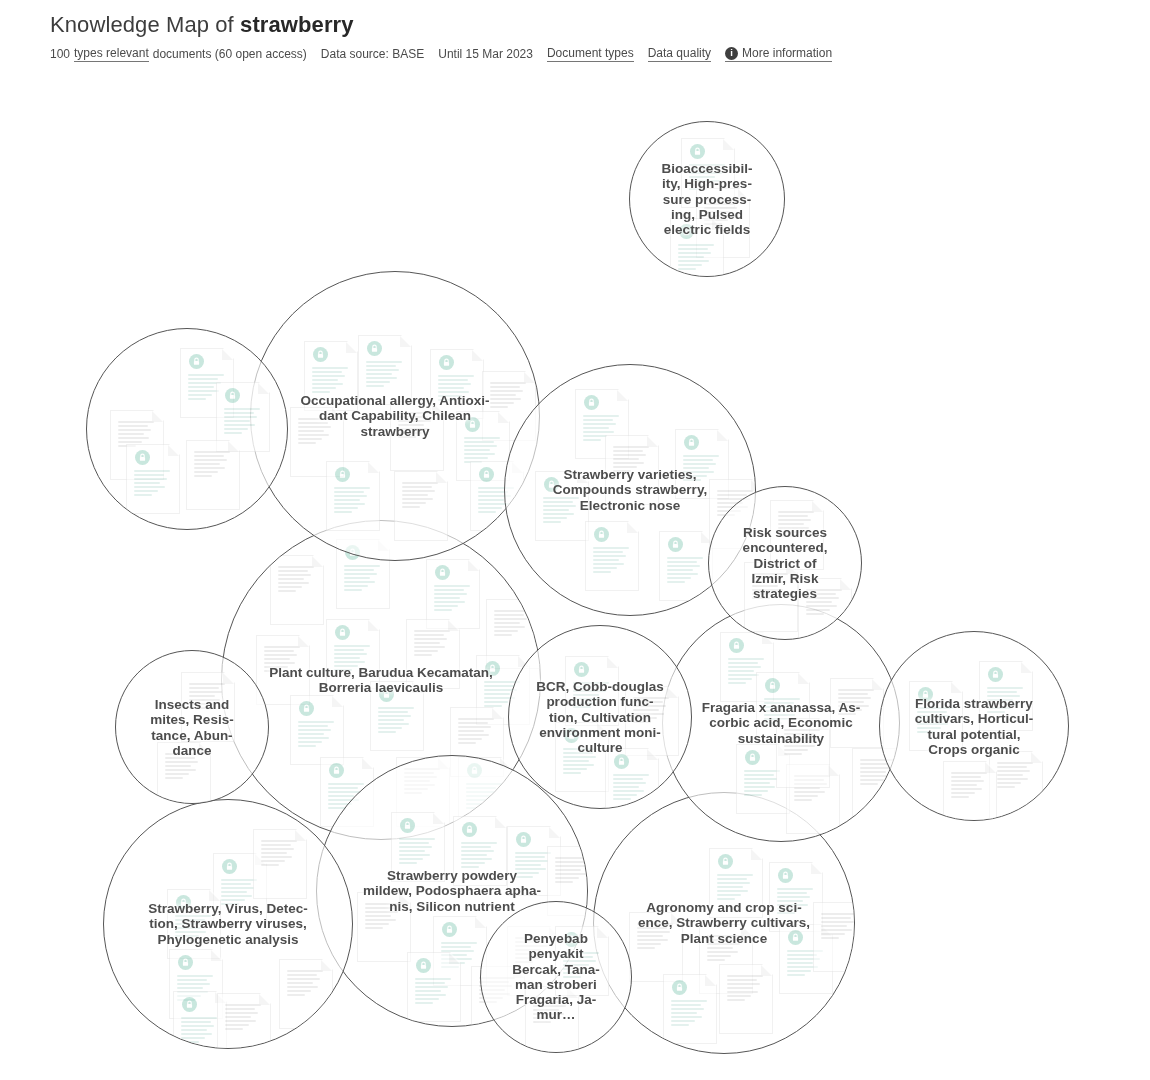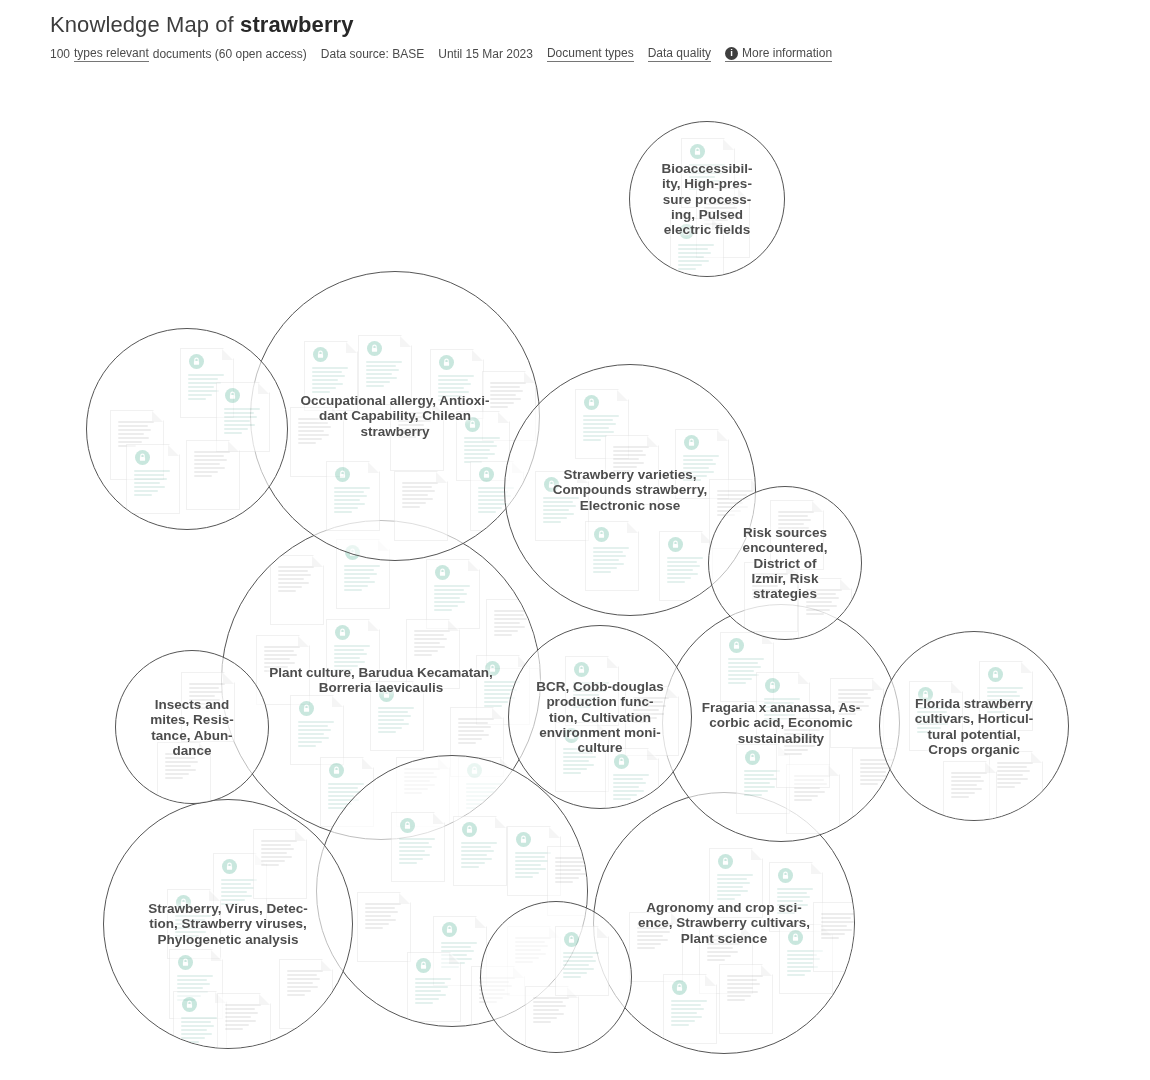--- a/index.html
+++ b/index.html
@@ -506,20 +506,23 @@
         <div class="doc" style="left: 154px; top: 210px;">
           <div class="fold"></div>
           <div class="bar" style="top: 10px; width: 36px; background: rgb(220, 220, 220);"></div>
           <div class="bar" style="top: 14px; width: 30px; background: rgb(220, 220, 220);"></div>
           <div class="bar" style="top: 18px; width: 33px; background: rgb(220, 220, 220);"></div>
           <div class="bar" style="top: 22px; width: 26px; background: rgb(220, 220, 220);"></div>
           <div class="bar" style="top: 26px; width: 31px; background: rgb(220, 220, 220);"></div>
           <div class="bar" style="top: 30px; width: 24px; background: rgb(220, 220, 220);"></div>
           <div class="bar" style="top: 34px; width: 18px; background: rgb(220, 220, 220);"></div>
         </div>
+        <div class="blabel">Strawberry powdery
+mildew, Podosphaera apha-
+nis, Silicon nutrient</div>
       </div>
       <div class="bubble" style="left: 593px; top: 792px; height: 262px; width: 262px;">
         <div class="doc" style="left: 115px; top: 55px;">
           <div class="fold"></div>
           <div class="badge" style="background: rgb(147, 207, 189);">
             <svg width="9" height="9" viewBox="0 0 10 10">
               <path d="M3.1 4.6 V3.1 a1.9 1.9 0 0 1 3.8 0 V3.8" stroke="#fff" stroke-width="1.3" fill="none" stroke-linecap="round"></path>
               <rect x="2.1" y="4.4" width="5.8" height="4.3" rx="1" fill="#fff"></rect>
             </svg>
           </div>
@@ -1244,15 +1247,21 @@
             </svg>
           </div>
           <div class="bar" style="top: 25px; width: 36px; background: rgb(201, 228, 221);"></div>
           <div class="bar" style="top: 29px; width: 30px; background: rgb(201, 228, 221);"></div>
           <div class="bar" style="top: 33px; width: 33px; background: rgb(201, 228, 221);"></div>
           <div class="bar" style="top: 37px; width: 26px; background: rgb(201, 228, 221);"></div>
           <div class="bar" style="top: 41px; width: 31px; background: rgb(201, 228, 221);"></div>
           <div class="bar" style="top: 45px; width: 24px; background: rgb(201, 228, 221);"></div>
           <div class="bar" style="top: 49px; width: 18px; background: rgb(201, 228, 221);"></div>
         </div>
+        <div class="blabel">Penyebab
+penyakit
+Bercak, Tana-
+man stroberi
+Fragaria, Ja-
+mur…</div>
       </div>
     </div>
 </div>
 
 </body></html>

